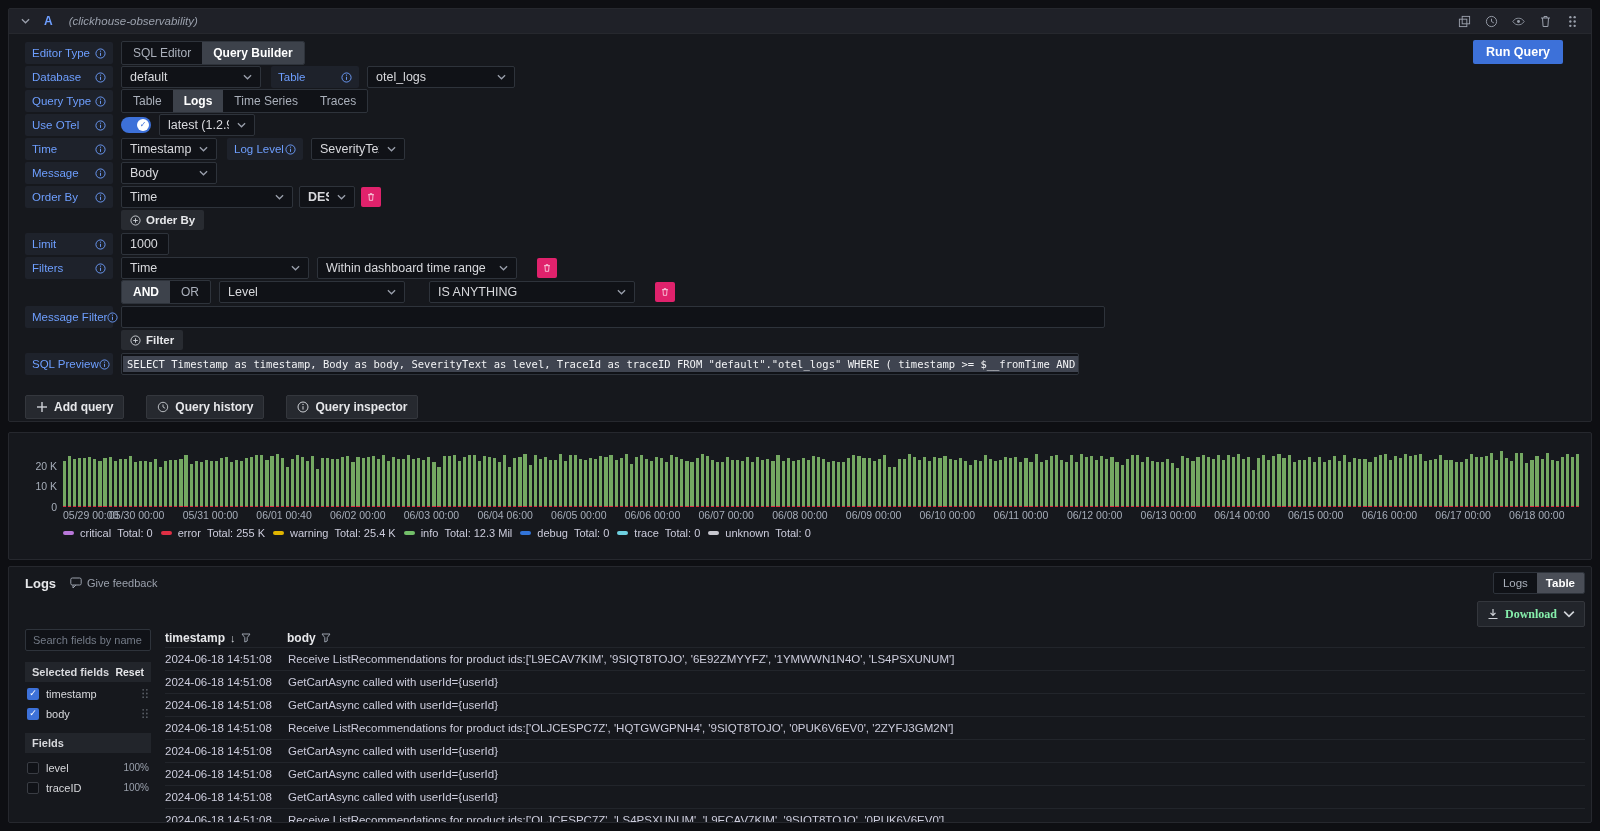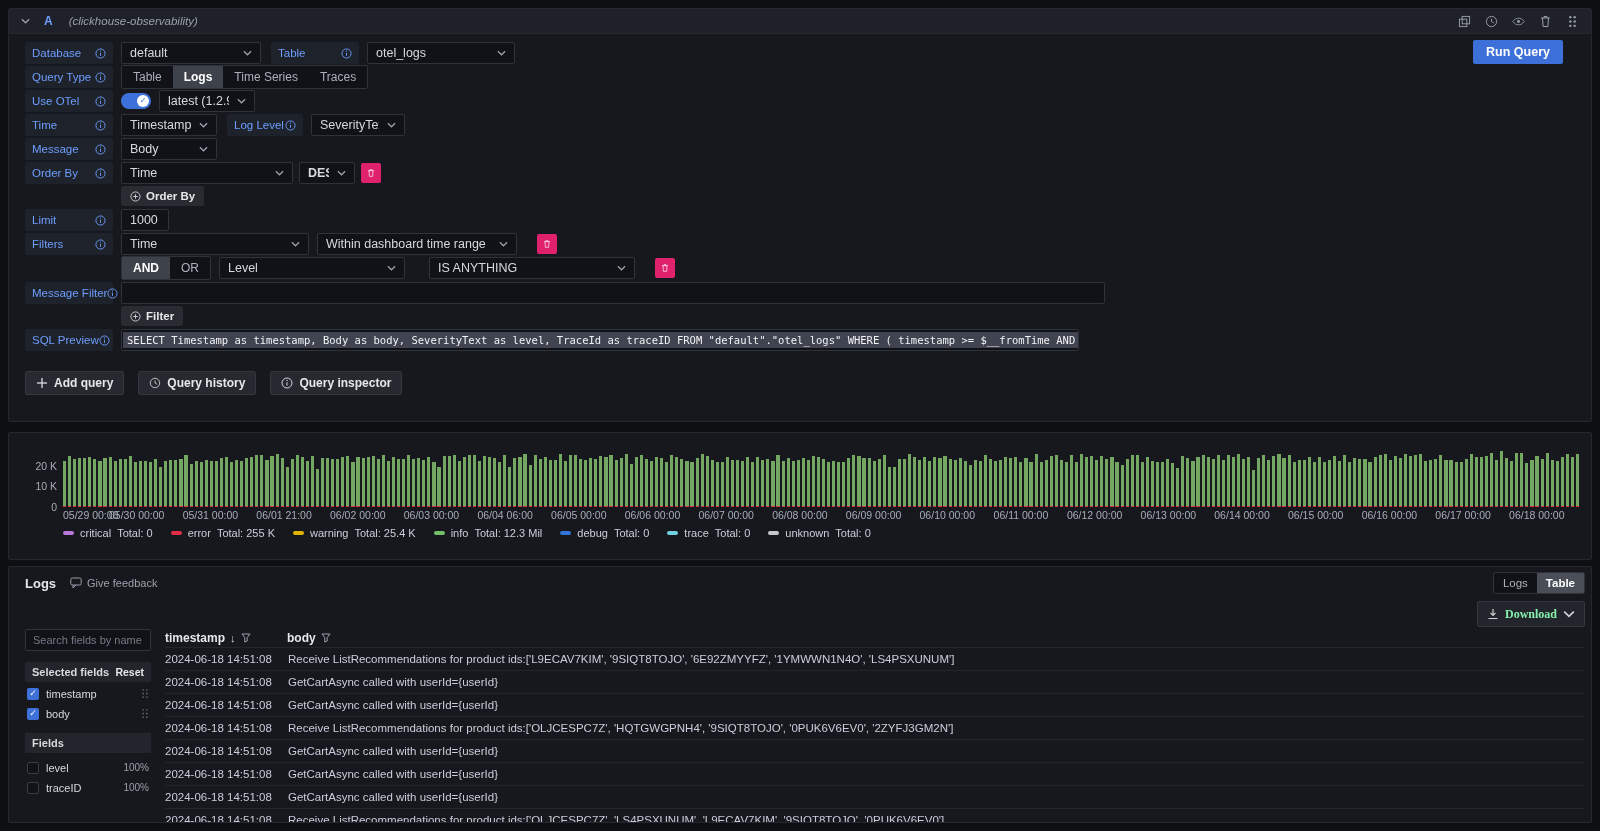--- a/index.html
+++ b/index.html
@@ -43,21 +43,21 @@
   .trash-btn{width:20px;height:20px;border:none;border-radius:2px;background:#e0226c;display:flex;align-items:center;
     justify-content:center;cursor:pointer;margin-left:20px;}
   .trash-btn svg{width:11px;height:12px;color:#fff;}
   .add-btn{height:20px;background:#282b31;border:none;border-radius:2px;color:#e6e7ea;font-family:inherit;
     font-size:11.5px;font-weight:bold;display:inline-flex;align-items:center;gap:5px;padding:0 9px;cursor:pointer;}
   .add-btn svg{width:11px;height:11px;color:#cfd2d7;}
   .sql-box{height:22px;border:1px solid #2e333b;border-radius:2px;display:flex;align-items:center;
     padding:0 1px;box-sizing:border-box;background:#101217;overflow:hidden;}
   .sql-text{font-family:"DejaVu Sans Mono",monospace;font-size:10.5px;color:#f2f3f5;background:#3f4450;
     padding:2px 4px;white-space:nowrap;}
-  .qp-footer{display:flex;gap:14px;margin-top:20px;}
+  .qp-footer{display:flex;gap:22px;margin-top:20px;}
   .foot-btn{height:24px;background:#26292f;border:1px solid #34373d;border-radius:2px;color:#e6e7ea;
     font-family:inherit;font-size:12px;font-weight:bold;display:inline-flex;align-items:center;gap:6px;
     padding:0 10px;cursor:pointer;}
   .foot-btn svg{width:12px;height:12px;color:#cfd2d7;}
   .w140{width:140px;} .w148{width:148px;} .w96{width:96px;} .w94{width:94px;} .w172{width:172px;}
   .w56{width:56px;} .w188{width:188px;} .w200{width:200px;} .w186{width:186px;} .w206{width:206px;}
   .w48{width:48px;} .flex1{flex:1;} .mf-input{width:984px;} .sql-w{width:958px;}
   .ll-label{width:76px;min-width:76px;}
 
   
@@ -66,21 +66,21 @@
   .chart{display:flex;margin-top:4px;}
   .ygutter{width:44px;position:relative;height:64px;}
   .ytick{position:absolute;right:6px;font-size:10.5px;color:#a6adb9;transform:translateY(50%);}
   .plot{flex:1;position:relative;height:64px;}
   .bar{position:absolute;bottom:0;display:flex;flex-direction:column;justify-content:flex-end;}
   .bar .g{width:100%;}
   .bar .r{width:100%;height:1.5px;}
   .xticks{position:relative;height:14px;margin-left:44px;}
   .xtick{position:absolute;top:2px;font-size:10.5px;color:#a6adb9;white-space:nowrap;transform:translateX(-50%);}
   .xtick.first{transform:none;}
-  .legend{display:flex;align-items:center;gap:18px;margin:6px 0 0 44px;}
+  .legend{display:flex;align-items:center;gap:8px;margin:6px 0 0 44px;}
   .leg-item{display:flex;align-items:center;gap:6px;font-size:11px;color:#ccccdc;cursor:pointer;}
   .leg-dash{width:11px;height:3.5px;border-radius:2px;}
   .leg-total{color:#ccccdc;}
 
   
   .logs-panel{height:257px;padding:6px 6px 0 16px;box-sizing:border-box;overflow:hidden;position:relative;}
   .lp-header{display:flex;align-items:center;height:20px;}
   .lp-title{font-size:13px;font-weight:bold;color:#e6e7ea;margin-right:14px;}
   .feedback{display:flex;align-items:center;gap:5px;color:#9aa0ac;font-size:11px;cursor:pointer;}
   .feedback svg{width:12px;height:12px;}
@@ -165,20 +165,36 @@
             <circle cx="6" cy="6" r="1.1" fill="currentColor"></circle>
             <circle cx="2" cy="10" r="1.1" fill="currentColor"></circle>
             <circle cx="6" cy="10" r="1.1" fill="currentColor"></circle>
           </svg>
       </span>
     </header>
 
     <div class="qp-body">
       <button class="run-query">Run Query</button>
 
+      <div class="frow">
+        <div class="inline-label">
+          <span class="lt">Editor Type</span>
+          <span class="info-icon">
+              <svg viewBox="0 0 12 12">
+                <circle cx="6" cy="6" r="5" fill="none" stroke="currentColor"></circle>
+                <line x1="6" y1="5.2" x2="6" y2="8.6" stroke="currentColor"></line>
+                <circle cx="6" cy="3.4" r="0.7" fill="currentColor"></circle>
+              </svg>
+            </span>
+        </div>
+        <div class="radio-group">
+          <span class="radio-opt">SQL Editor</span>
+          <span class="radio-opt active">Query Builder</span>
+        </div>
+      </div>
 
       <div class="frow">
         <div class="inline-label">
           <span class="lt">Database</span>
           <span class="info-icon">
               <svg viewBox="0 0 12 12">
                 <circle cx="6" cy="6" r="5" fill="none" stroke="currentColor"></circle>
                 <line x1="6" y1="5.2" x2="6" y2="8.6" stroke="currentColor"></line>
                 <circle cx="6" cy="3.4" r="0.7" fill="currentColor"></circle>
               </svg>
@@ -1712,21 +1728,21 @@
           <div class="bar" style="left: 1512.94px; width: 3.1372px; height: 52.7308px;">
             <div class="g" style="flex: 1 1 0%; background: rgb(116, 168, 98);"></div>
             <div class="r" style="background: rgb(224, 47, 68);"></div>
           </div>
         </div>
     </div>
     <div class="xticks">
         <span class="xtick first" style="left: 0px;">05/29 00:00</span>
         <span class="xtick" style="left: 73.6893px;">05/30 00:00</span>
         <span class="xtick" style="left: 147.379px;">05/31 00:00</span>
-        <span class="xtick" style="left: 221.068px;">06/01 21:00</span>
+        <span class="xtick" style="left: 221.068px;">06/01 00:40</span>
         <span class="xtick" style="left: 294.757px;">06/02 00:00</span>
         <span class="xtick" style="left: 368.447px;">06/03 00:00</span>
         <span class="xtick" style="left: 442.136px;">06/04 06:00</span>
         <span class="xtick" style="left: 515.825px;">06/05 00:00</span>
         <span class="xtick" style="left: 589.515px;">06/06 00:00</span>
         <span class="xtick" style="left: 663.204px;">06/07 00:00</span>
         <span class="xtick" style="left: 736.893px;">06/08 00:00</span>
         <span class="xtick" style="left: 810.583px;">06/09 00:00</span>
         <span class="xtick" style="left: 884.272px;">06/10 00:00</span>
         <span class="xtick" style="left: 957.961px;">06/11 00:00</span>

